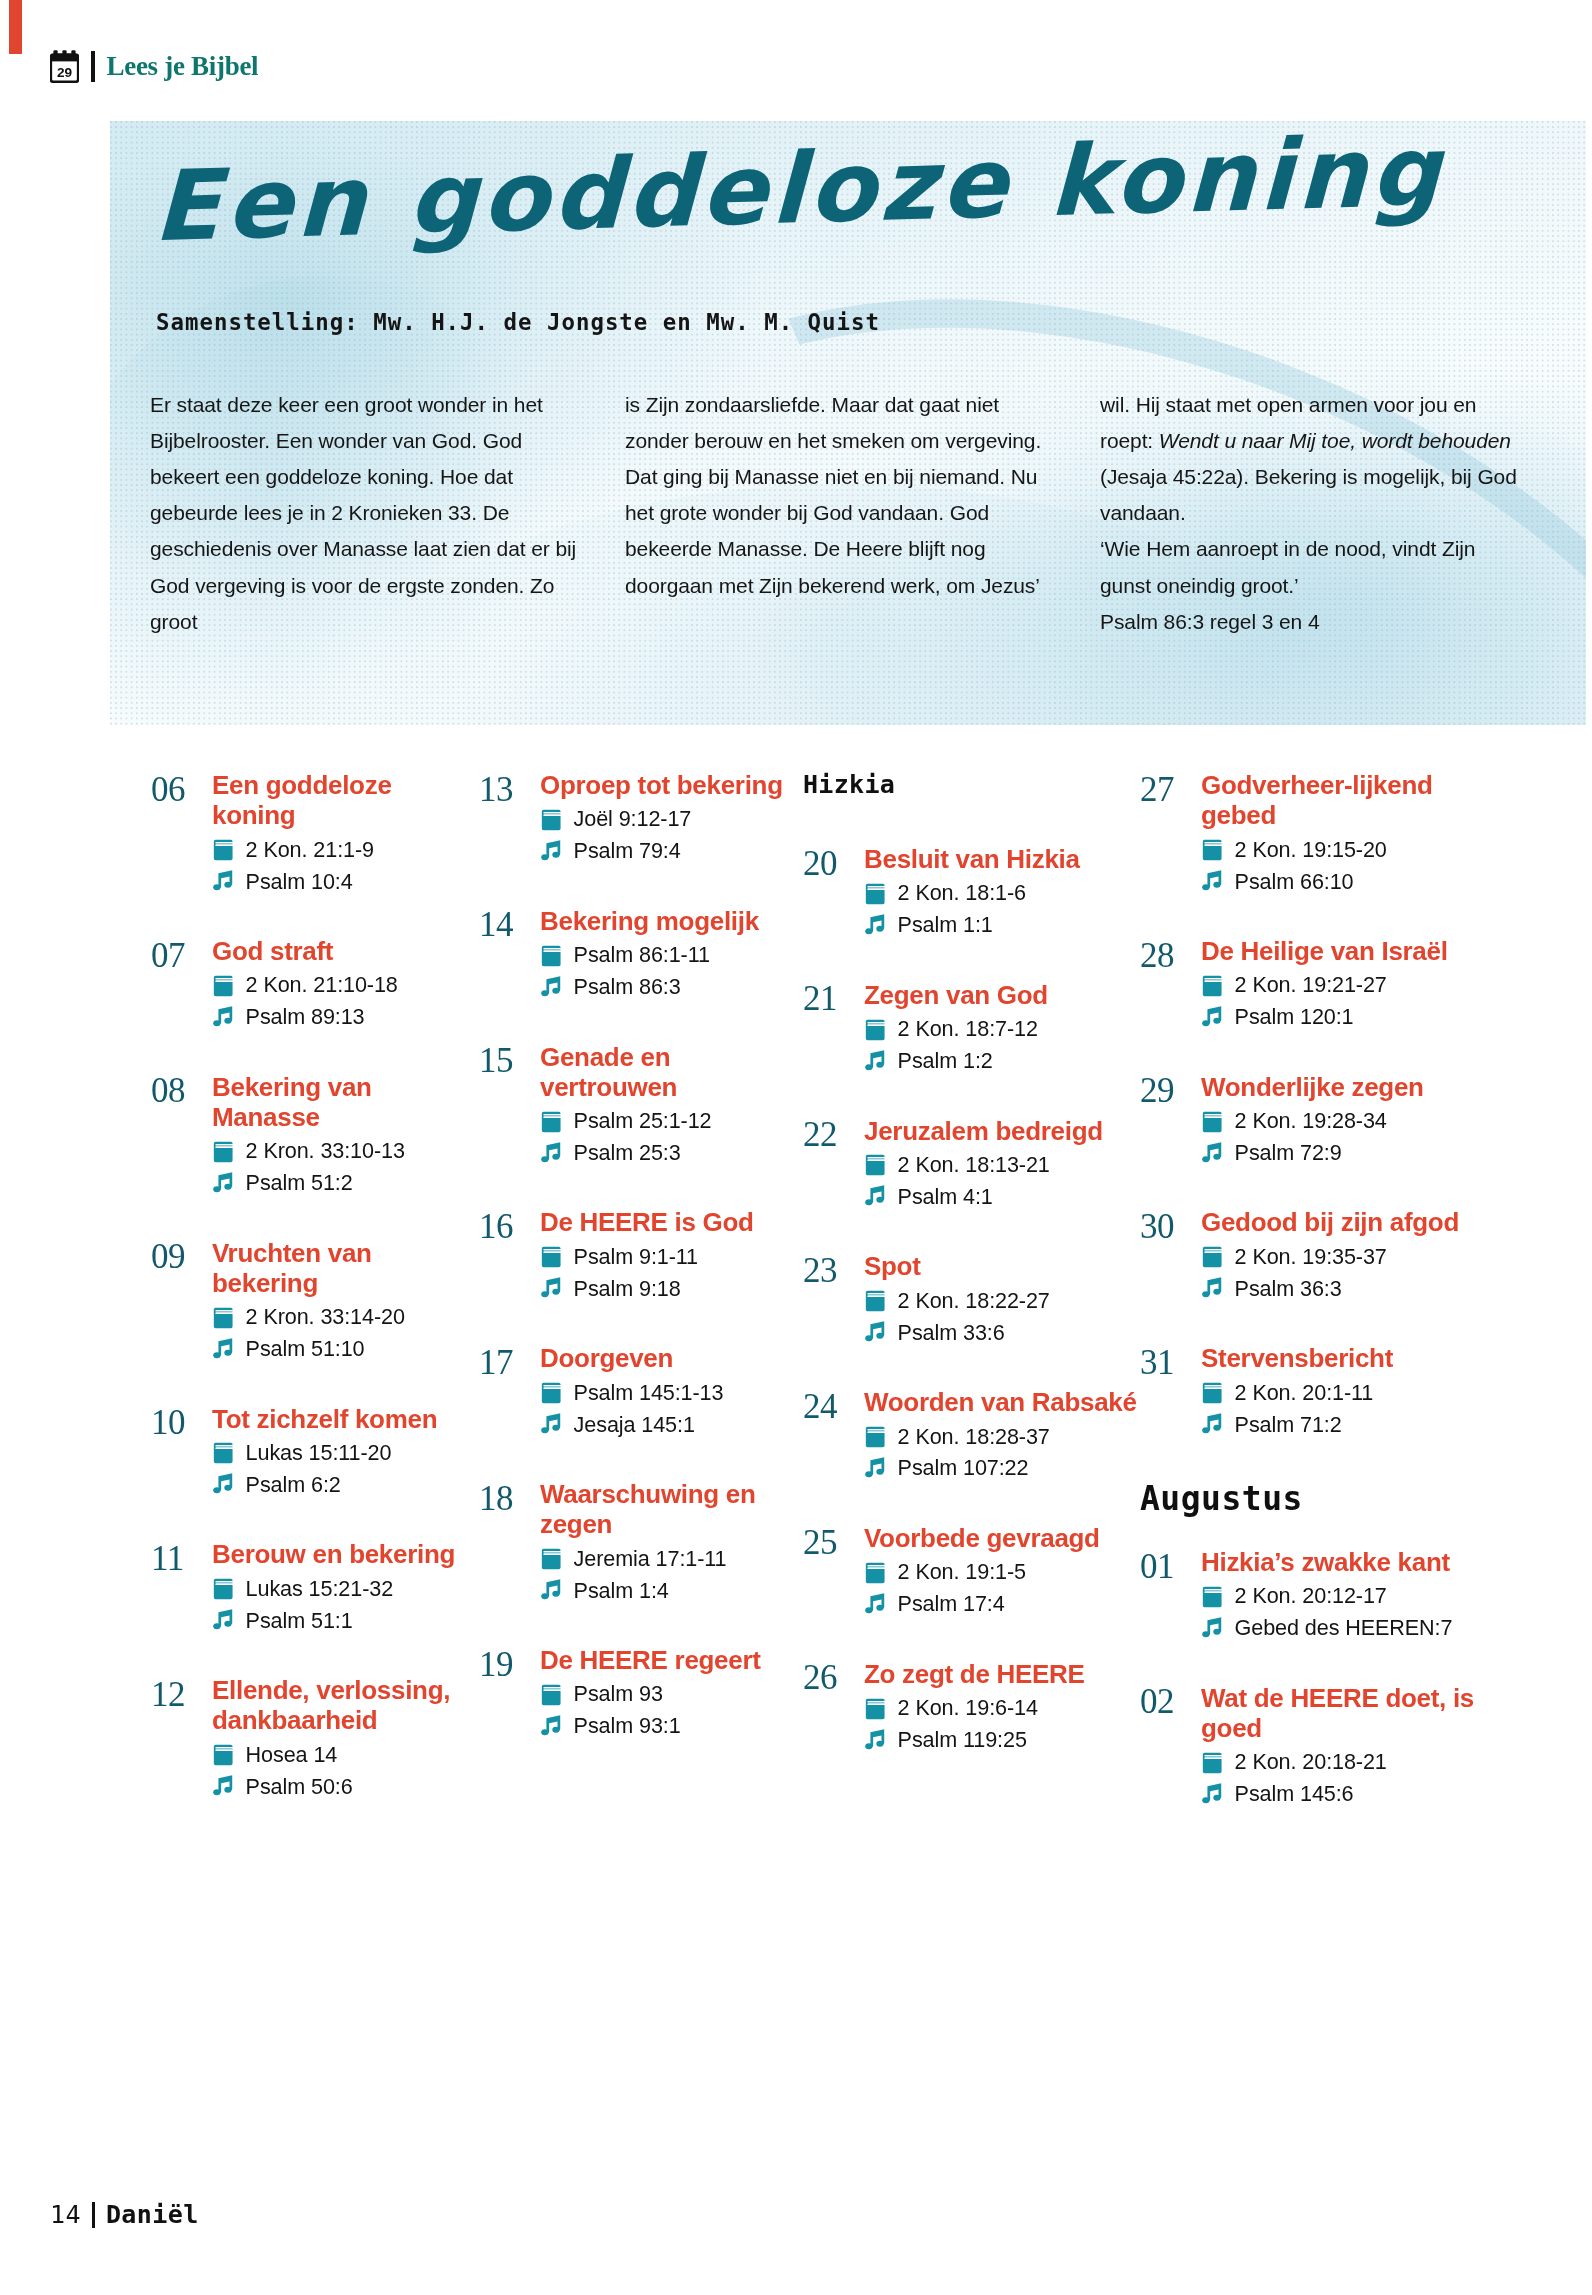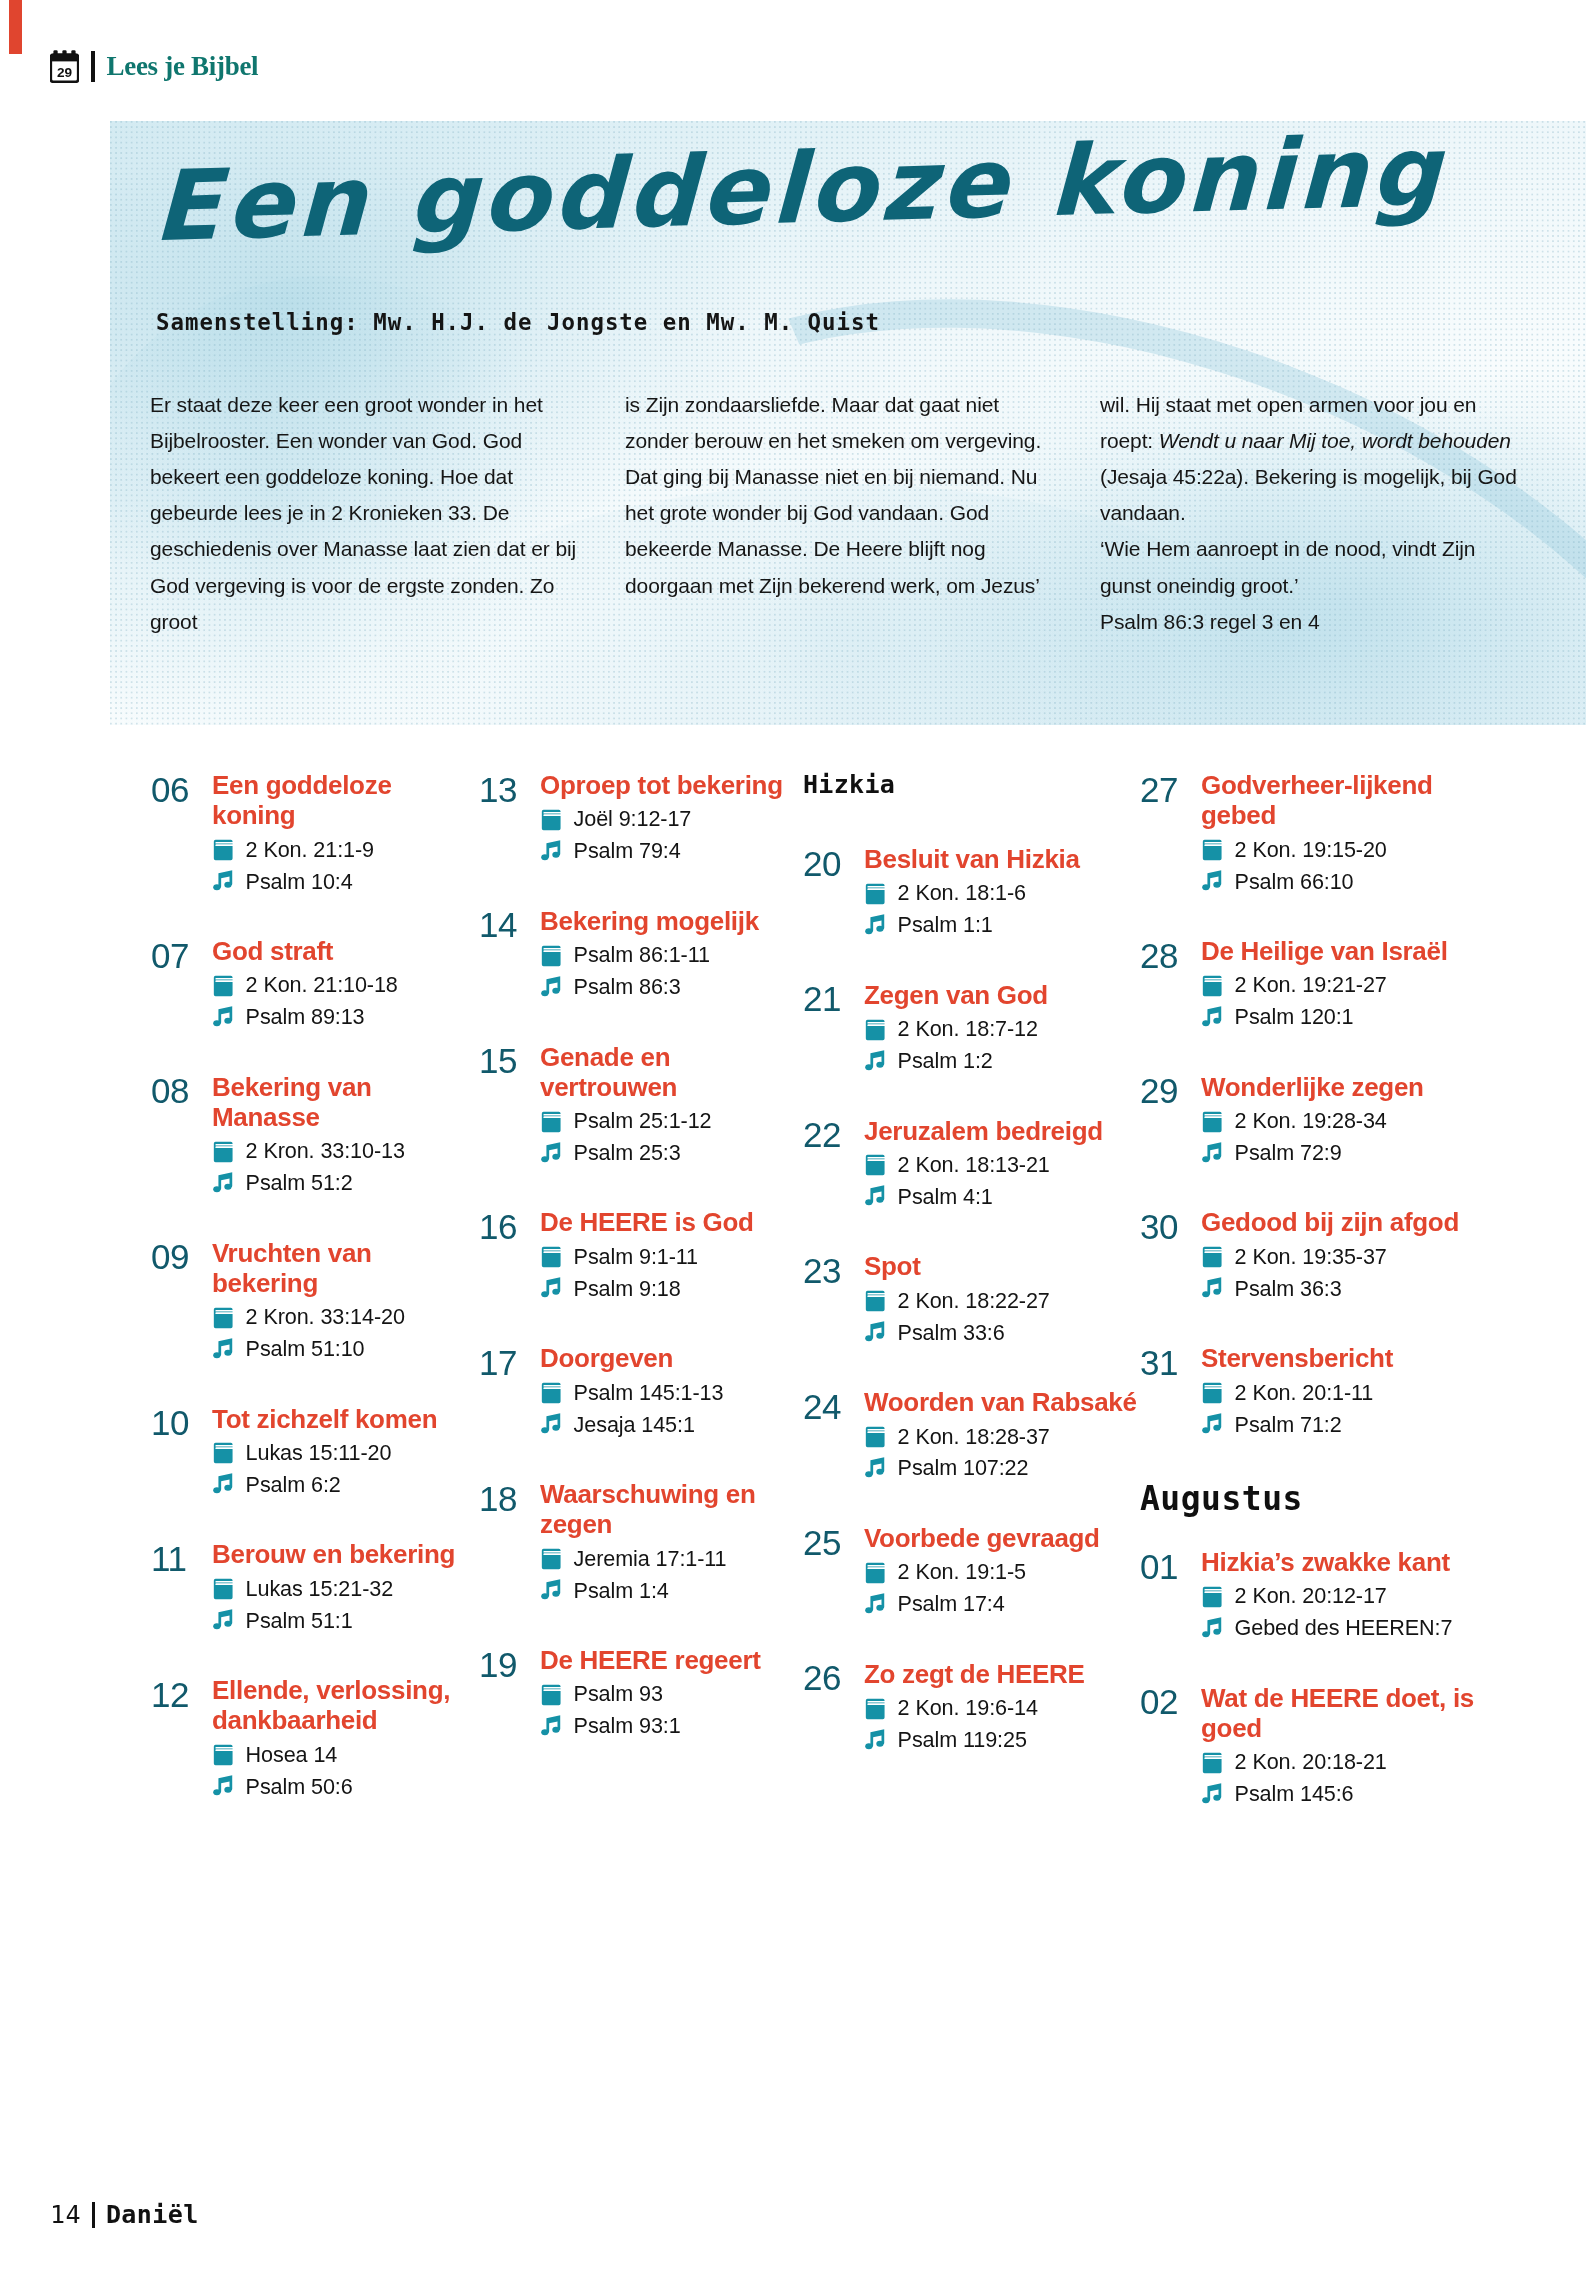--- a/index.html
+++ b/index.html
@@ -187,21 +187,21 @@
   }
 
   .entry {
     display: flex;
     align-items: flex-start;
     margin-bottom: 40px;
   }
   .entry-day {
     flex: 0 0 auto;
     min-width: 54px;
-    font-family: Liberation Sans, sans-serif;
+    font-family: Liberation Serif, serif;
     font-size: 35px;
     font-weight: 400;
     color: #11596b;
     line-height: 1.02;
     letter-spacing: -0.4px;
     padding-top: 1.7px;
   }
   .entry-body {
     flex: 1 1 auto;
     padding-left: 7px;

